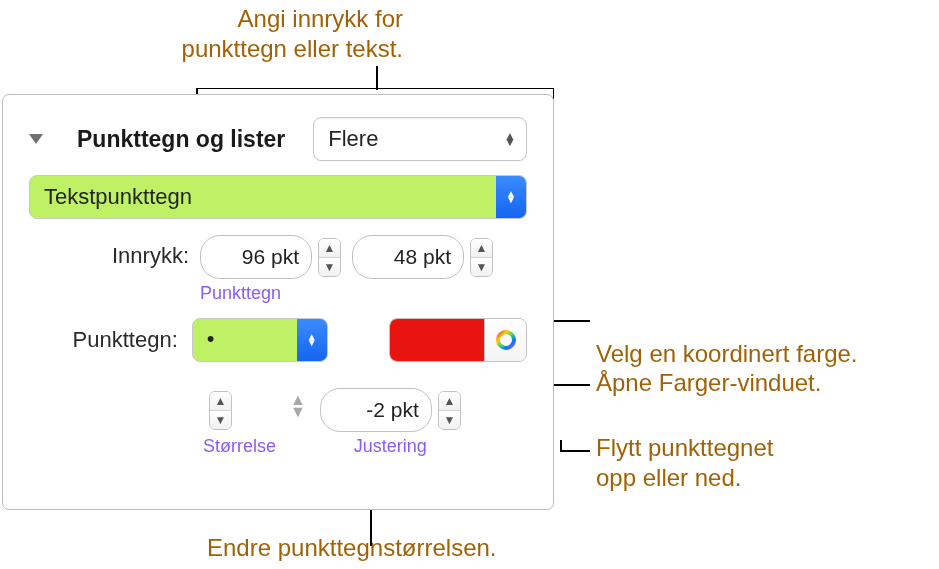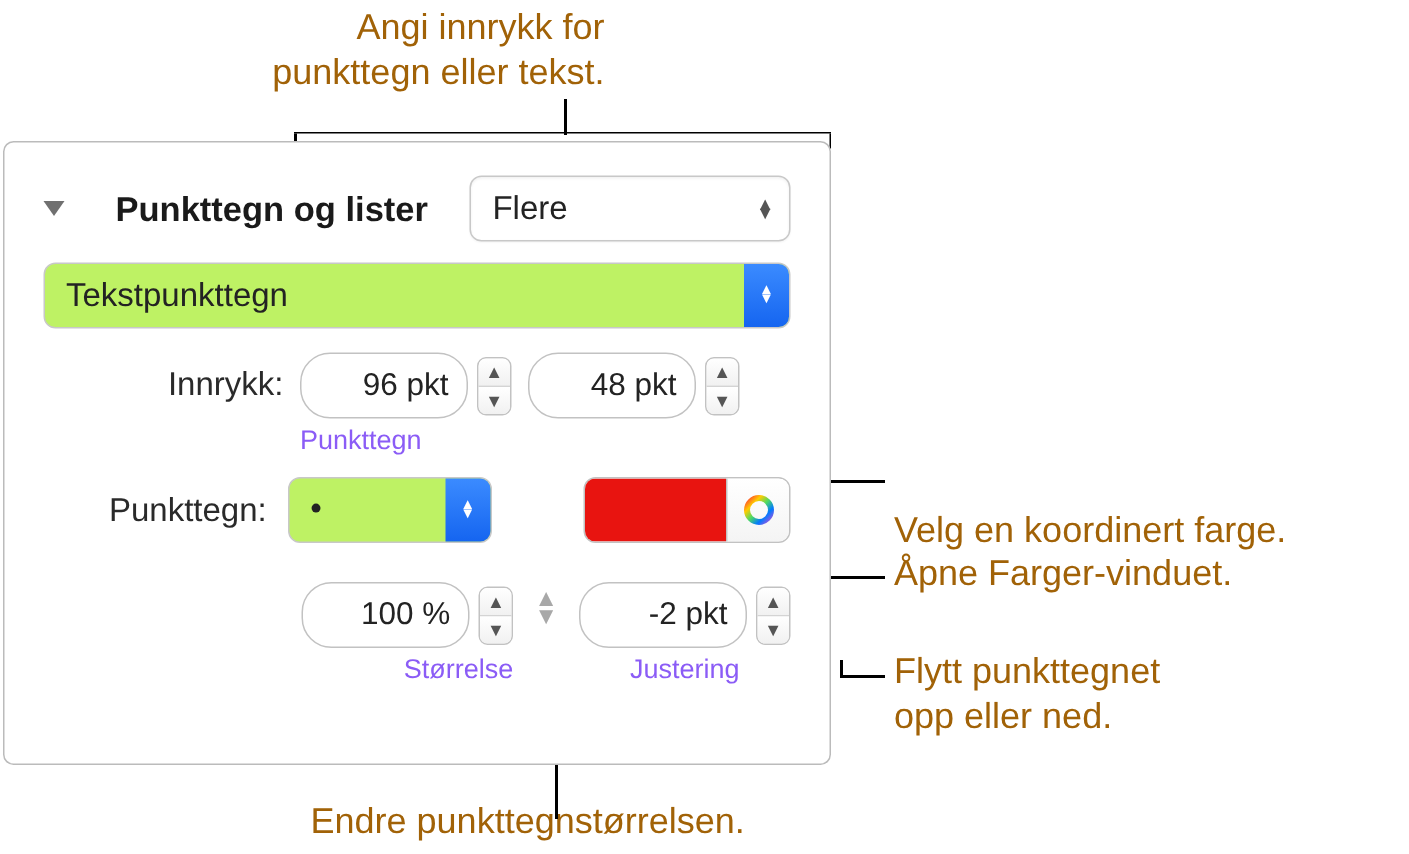--- a/index.html
+++ b/index.html
@@ -328,21 +328,20 @@
           <circle cx="12" cy="12" r="8" class="rim" stroke="url(#g1)"></circle>
         </svg>
       </div>
     </div>
   </div>
 
   <div class="row" style="gap:14px; margin-top:26px; align-items:flex-start;">
     <div style="width:160px;"></div>
     <div>
       <div class="stepper">
-        <div class="field">100 %</div>
         <div class="arrows">
             <span>▲</span>
             <span>▼</span>
           </div>
       </div>
       <div class="caption" style="text-align:right;">Størrelse</div>
     </div>
     <div class="vmove" style="padding-top:6px;">
       <span>▲</span>
         <span>▼</span>

